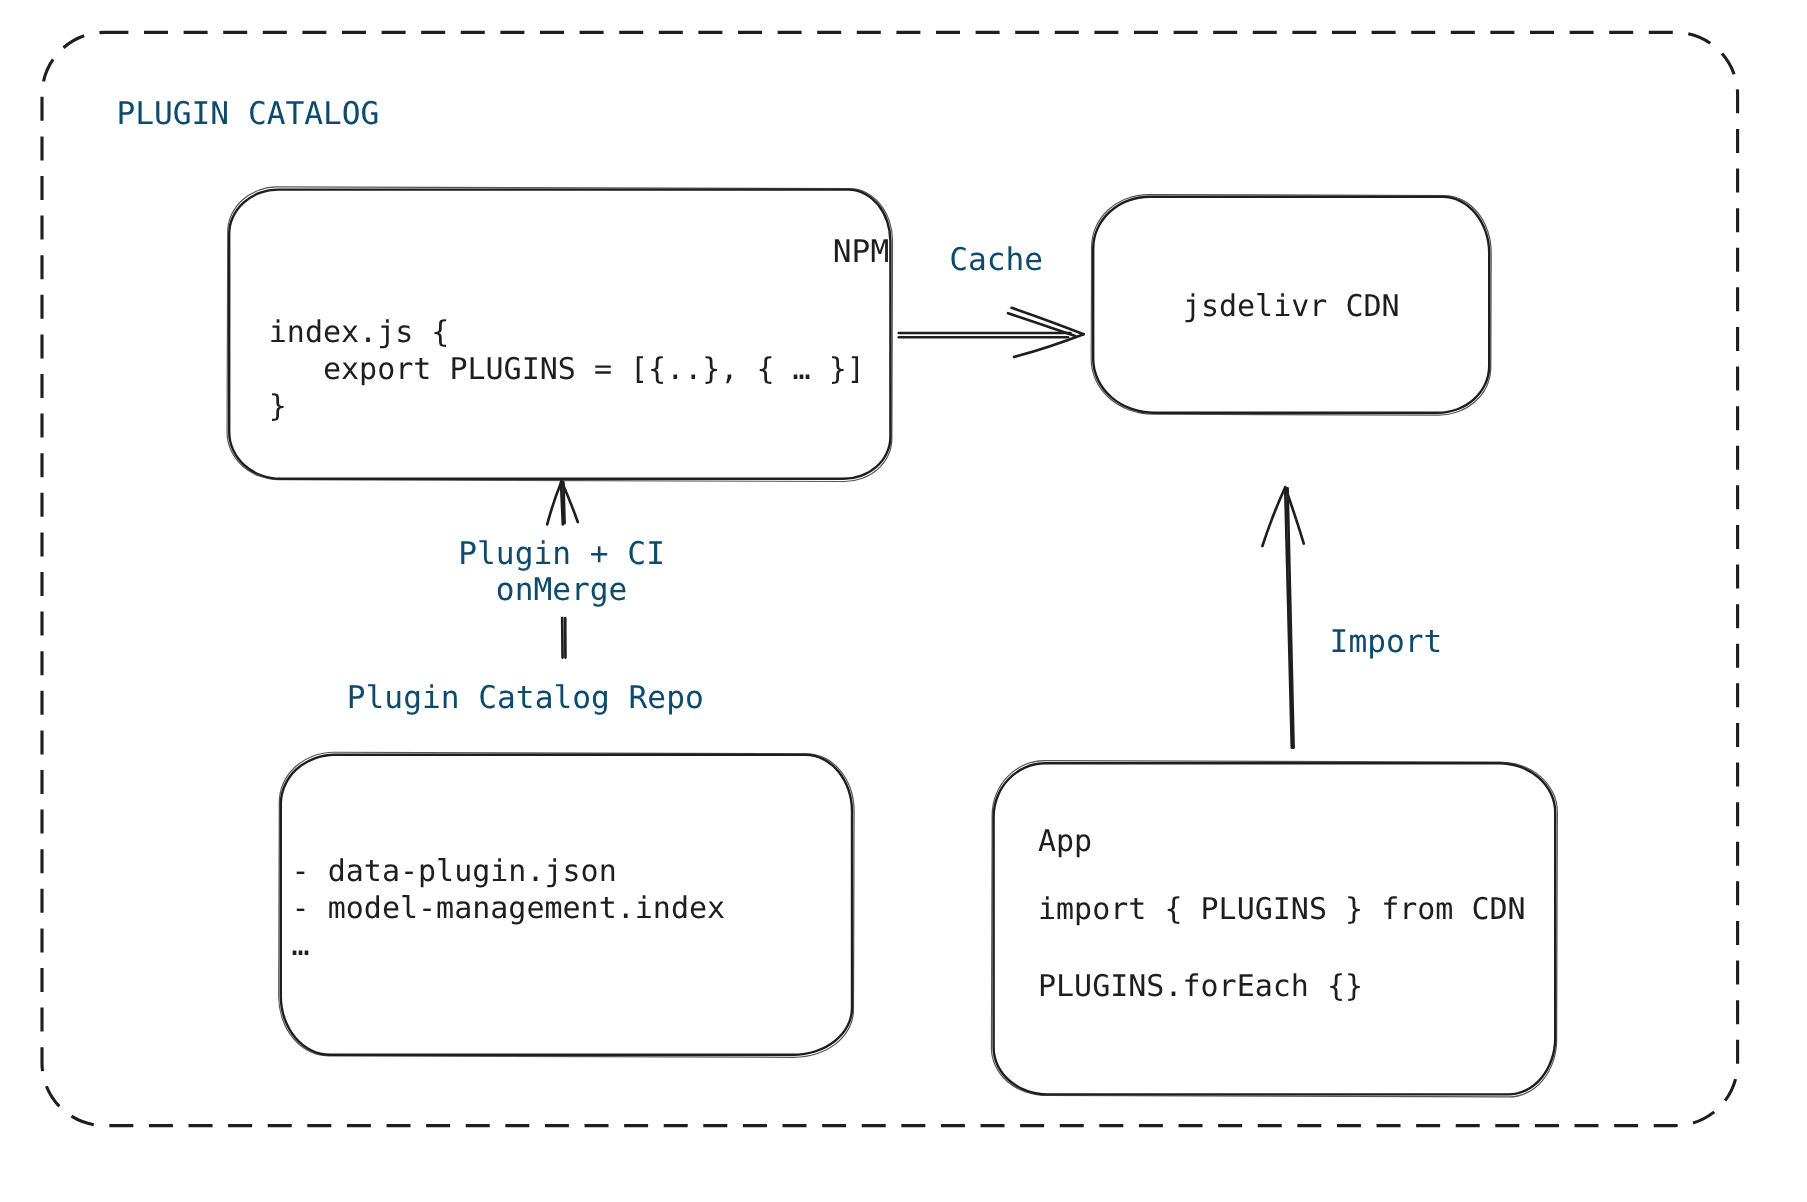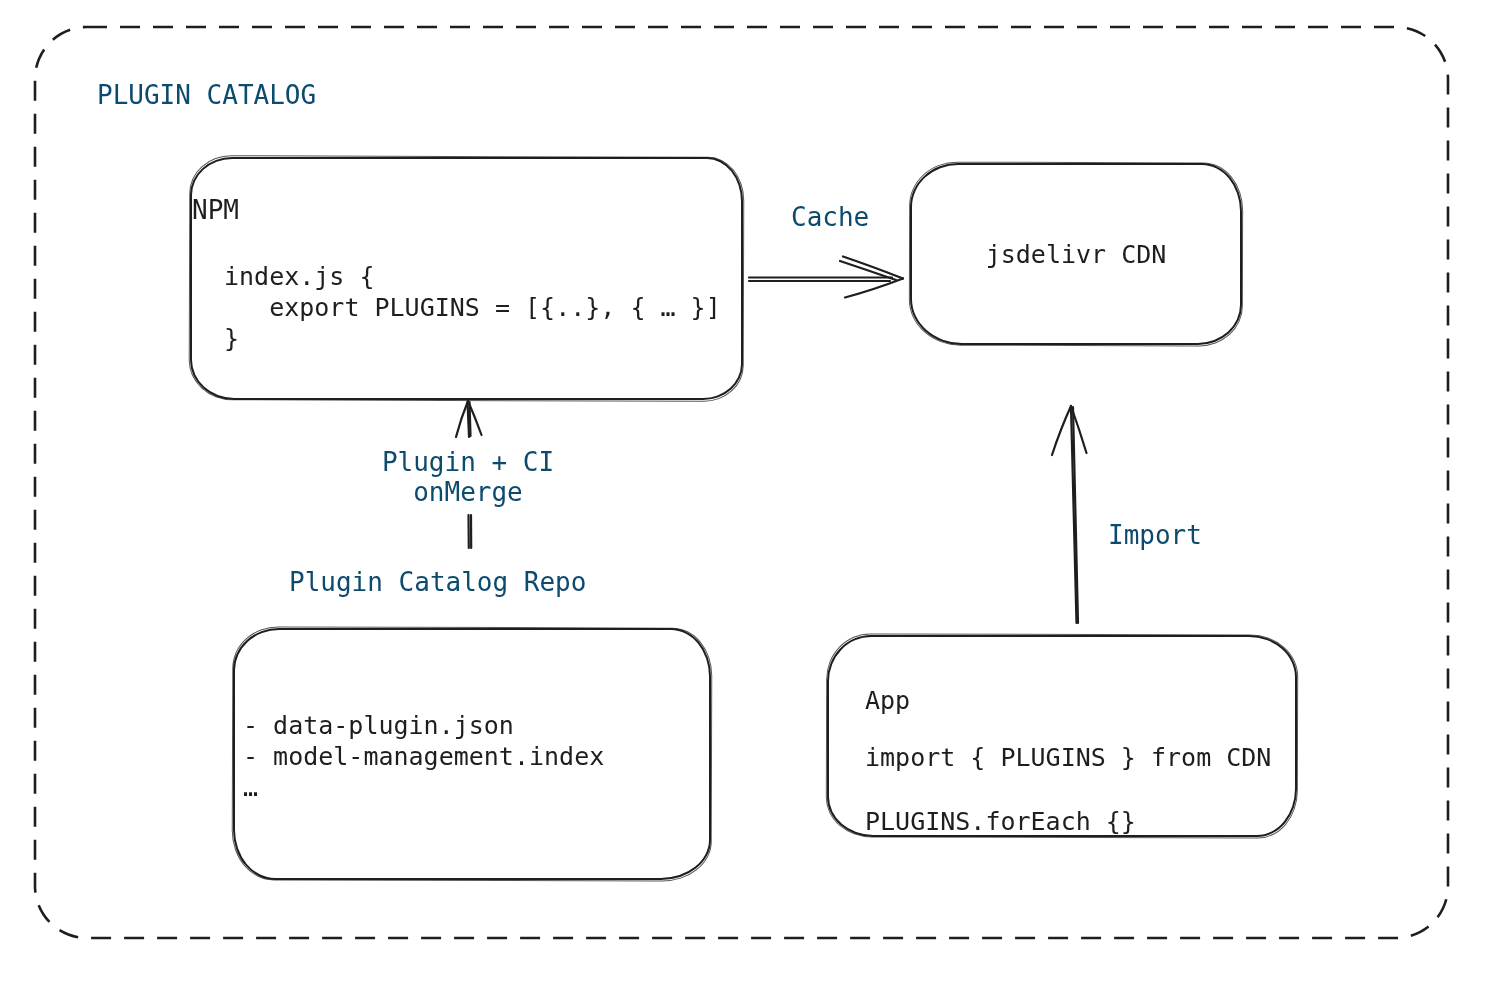--- a/index.html
+++ b/index.html
@@ -44,21 +44,21 @@
     border-radius: inherit;
     transform: rotate(0.18deg);
     pointer-events: none;
   }
   #npm-box {
     left: 190px; top: 157px; width: 553px; height: 243px;
     border-radius: 42px 36px 40px 44px / 38px 44px 36px 40px;
     padding-top: 36px;
   }
   .box-heading-center {
-    text-align: left;
+    text-align: right;
     font-size: 26px;
     line-height: 30px;
   }
   .code-block { margin-top: 36px; padding-left: 32px; }
   .code-line {
     white-space: pre;
     font-size: 25px;
     line-height: 31px;
   }
   #cdn-box {
@@ -66,21 +66,21 @@
     border-radius: 48px 40px 44px 52px / 44px 48px 40px 46px;
     display: flex; align-items: center; justify-content: center;
     font-size: 25px;
   }
   #repo-box {
     left: 233px; top: 628px; width: 478px; height: 252px;
     border-radius: 46px 40px 50px 42px / 42px 48px 40px 50px;
     padding: 80px 10px 0 8px;
   }
   #app-box {
-    left: 827px; top: 635px; width: 470px; height: 202px;
+    left: 827px; top: 635px; width: 470px; height: 278px;
     border-radius: 44px 48px 40px 46px / 46px 42px 48px 40px;
     padding: 48px 10px 0 36px;
   }
   #app-box .box-heading-left { font-size: 25px; line-height: 31px; white-space: pre; }
   #app-box .app-line1 { margin-top: 26px; }
   #app-box .app-line2 { margin-top: 33px; }
   .arrow { position: absolute; overflow: visible; }
   .arrow path {
     fill: none;
     stroke: #1e1e1e;

